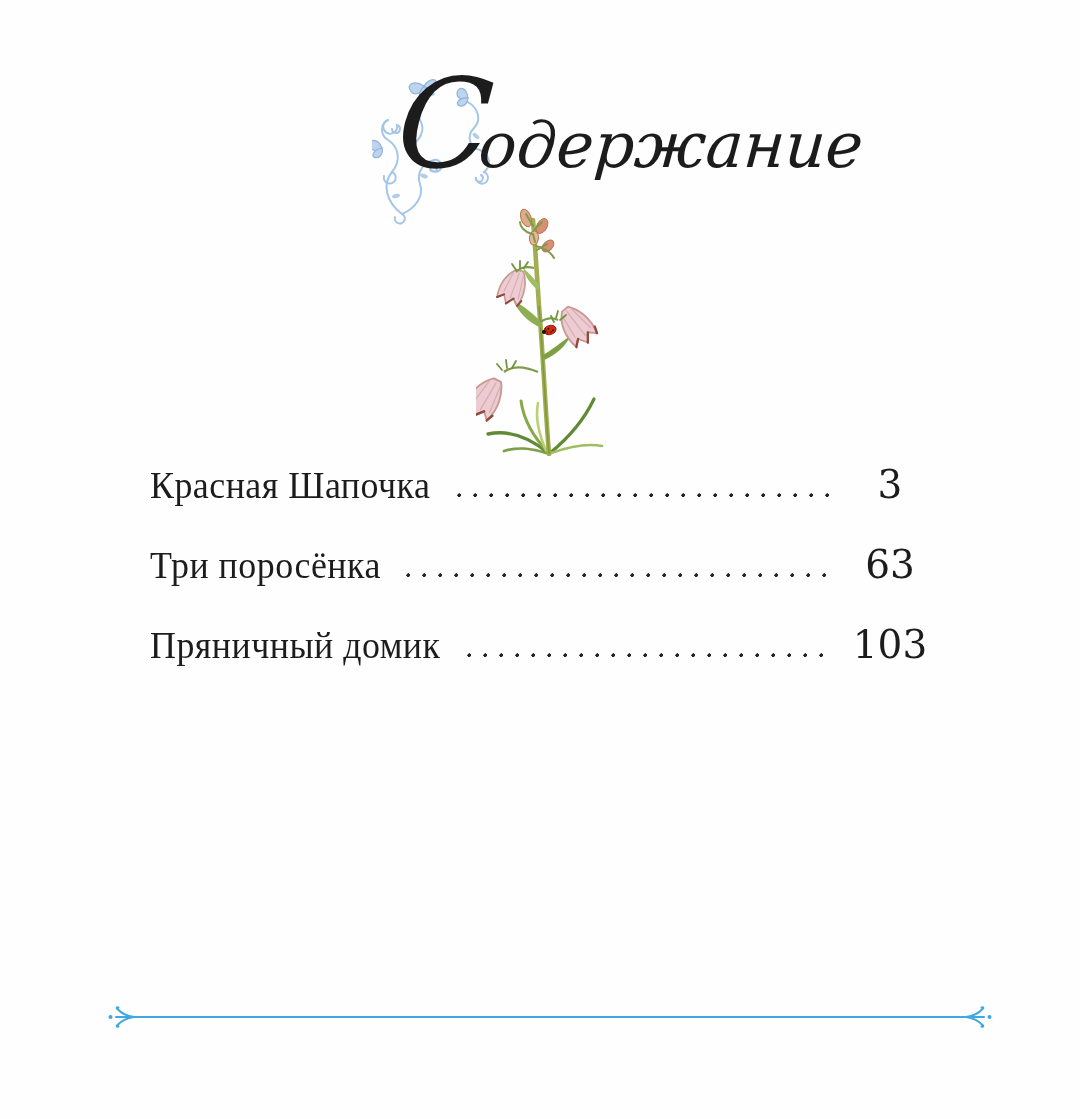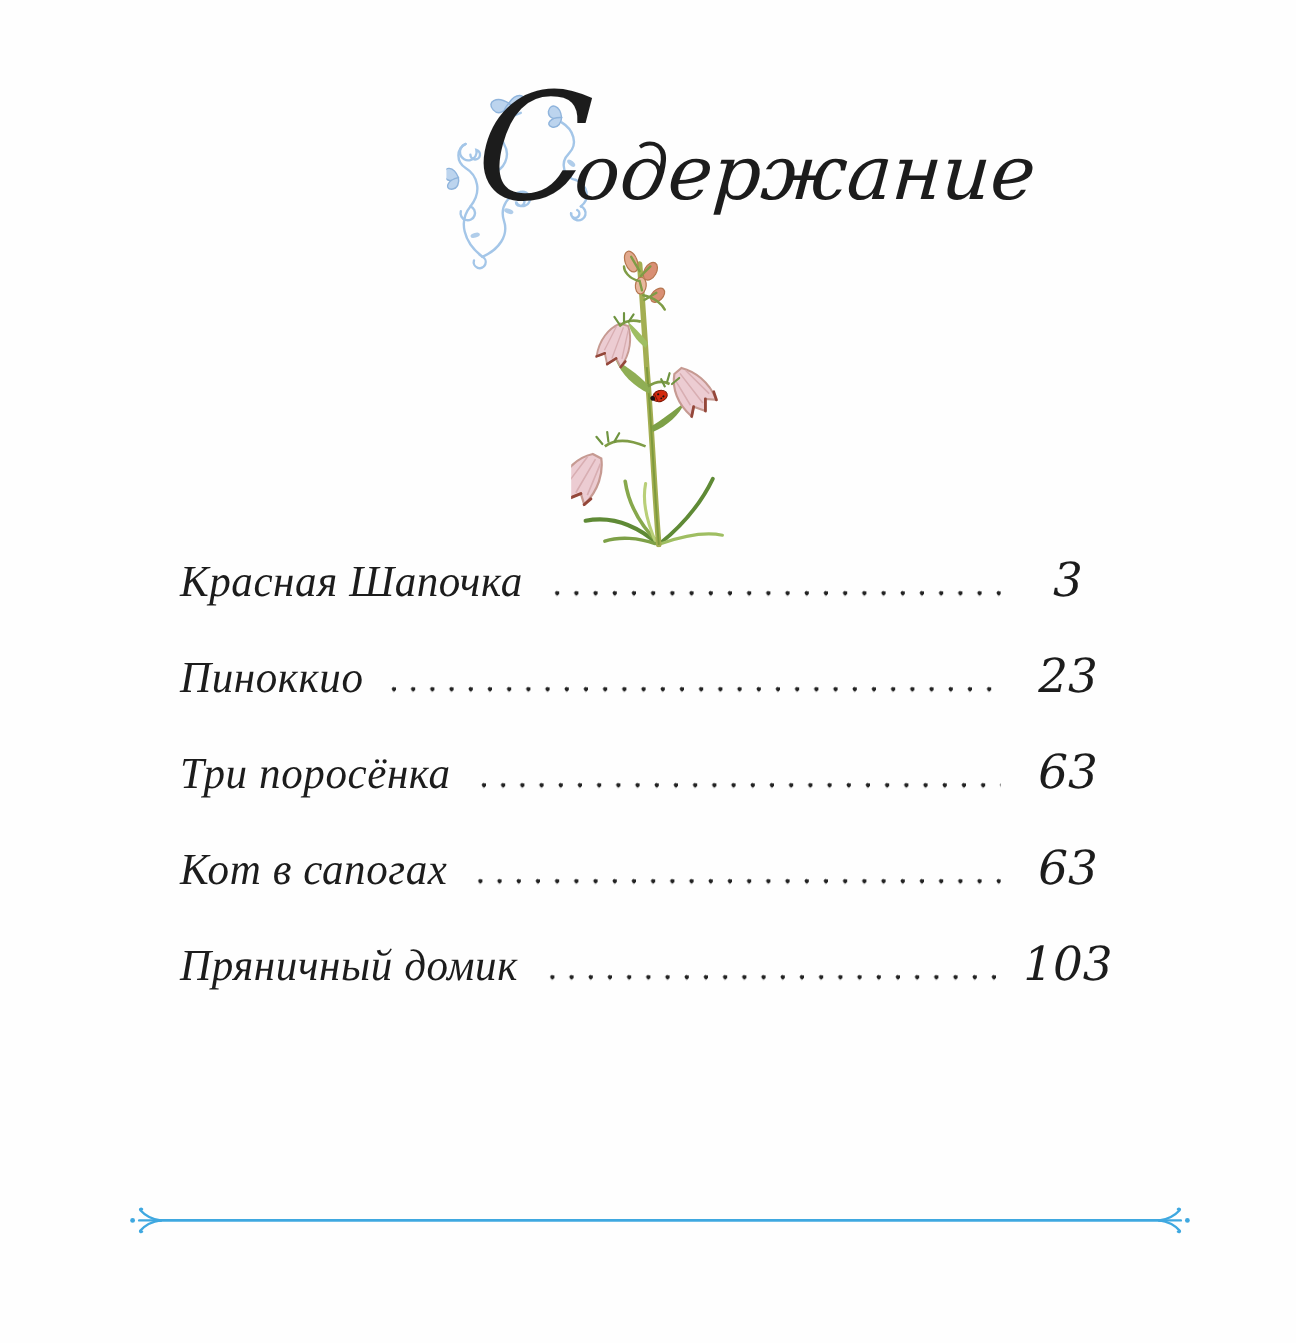--- a/index.html
+++ b/index.html
@@ -25,21 +25,20 @@
     font-size:63px;line-height:1;letter-spacing:0px;
     transform:skewX(-4deg);
   }
   
   .flower-wrap{position:absolute;left:476px;top:204px;width:136px;height:252px;}
   
   .toc{position:absolute;left:150px;top:448px;width:782px;}
   .toc-row{
     display:flex;align-items:baseline;height:80px;box-sizing:border-box;
     padding-top:14px;
-    font-style:italic;
   }
   .toc-title{
     font-size:37px;letter-spacing:0.5px;white-space:nowrap;
     transform:scaleX(0.97);transform-origin:left bottom;
   }
   .toc-dots{
     flex:1 1 auto;display:inline-block;height:5px;
     margin:0 14px 0 18px;
     background-image:radial-gradient(circle at 2.2px 2.2px, #232323 1.7px, rgba(0,0,0,0) 1.9px);
     background-size:16px 5px;background-repeat:repeat-x;background-position:left bottom;
@@ -168,37 +167,27 @@
     </svg>
   </div>
 
   <div class="toc">
   <div class="toc-row">
     <span class="toc-title">Красная Шапочка</span>
     <span class="toc-dots"></span>
     <span class="toc-page">3</span>
   </div>
 
-  <div class="toc-row">
-    <span class="toc-title">Пиноккио</span>
-    <span class="toc-dots"></span>
-    <span class="toc-page">23</span>
-  </div>
 
   <div class="toc-row">
     <span class="toc-title">Три поросёнка</span>
     <span class="toc-dots"></span>
     <span class="toc-page">63</span>
   </div>
 
-  <div class="toc-row">
-    <span class="toc-title">Кот в сапогах</span>
-    <span class="toc-dots"></span>
-    <span class="toc-page">63</span>
-  </div>
 
 
   <div class="toc-row">
     <span class="toc-title">Пряничный домик</span>
     <span class="toc-dots"></span>
     <span class="toc-page">103</span>
   </div>
 </div>
 
   <svg class="footer-rule" width="888" height="28" viewBox="0 0 888 28" fill="none">

